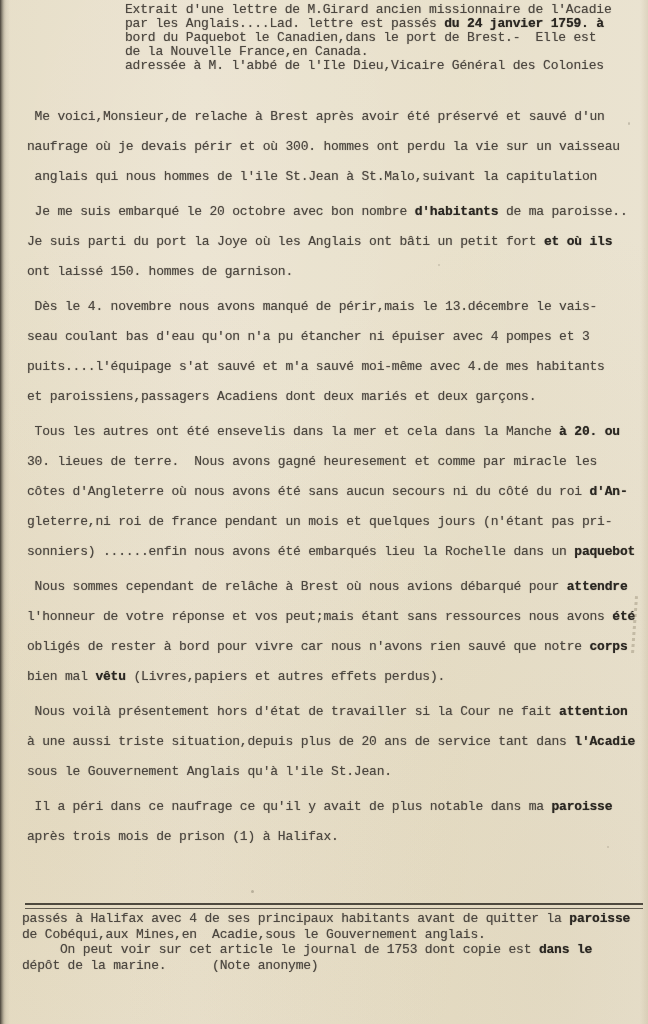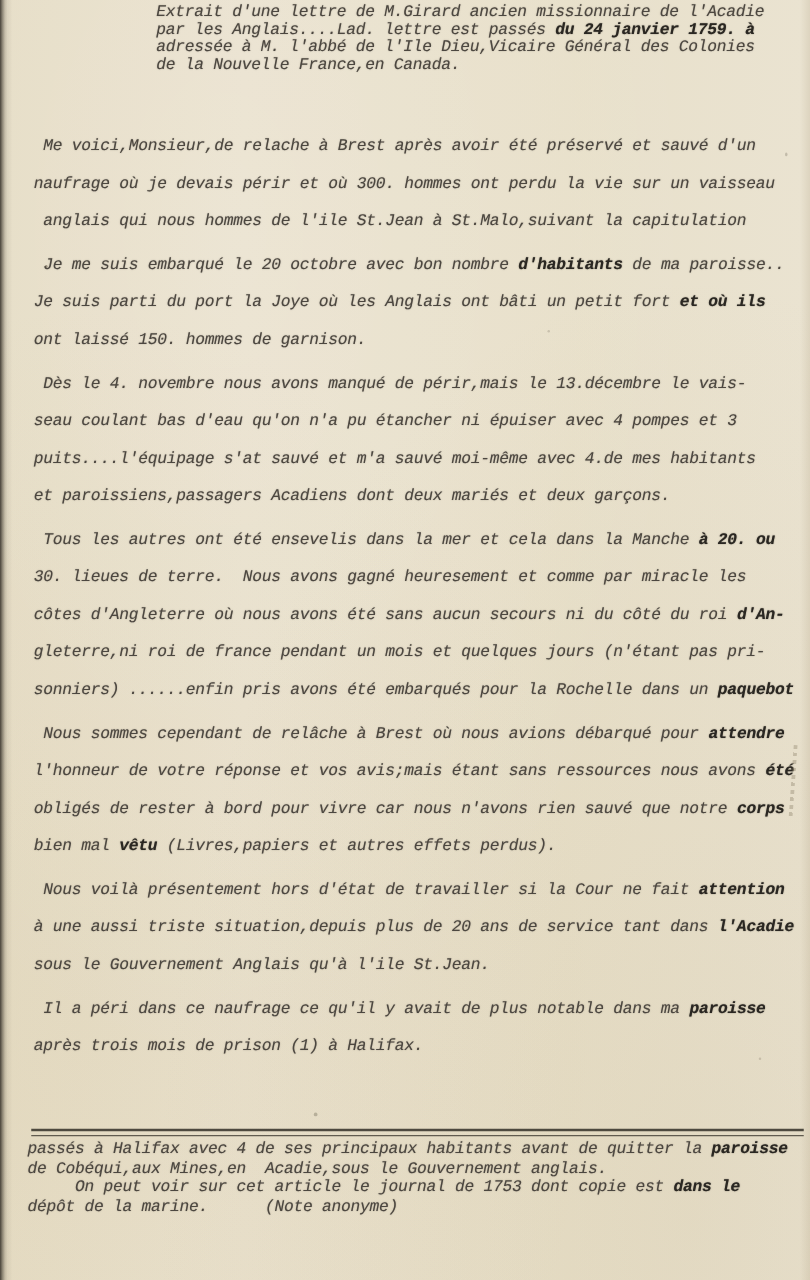--- a/index.html
+++ b/index.html
@@ -26,21 +26,21 @@
   .right-edge{
     position:absolute;right:0;top:0;bottom:0;width:8px;
     background:linear-gradient(270deg, rgba(160,142,108,0.18), rgba(160,142,108,0) 100%);
   }
   .typed{
     color:#4c4740;
     font-size:13px;
     letter-spacing:-0.2px;
     text-shadow:0 0 1px rgba(74,68,58,0.55);
   }
-  .typed .line{white-space:pre;font-style:italic;}
+  .typed .line{white-space:pre;}
   .typed b{font-weight:bold;color:#2a2722;text-shadow:0 0 1px rgba(40,35,28,0.65);}
   .header{position:absolute;left:125px;top:3px;line-height:14px;}
   .body-text{position:absolute;left:22px;top:97px;line-height:30px;}
   .body-text .para{margin:5px;}
   .body-text .para:nth-child(6){margin-top:4px;}
   .fn-rule{
     position:absolute;left:25px;top:903px;width:618px;height:3px;
     border-top:2px solid rgba(52,48,40,0.85);
     border-bottom:1px solid rgba(52,48,40,0.75);
   }
@@ -61,22 +61,23 @@
 </head>
 <body>
 
 <div class="paper">
   <div class="left-edge"></div>
   <div class="right-edge"></div>
 
   <div class="typed header">
       <div class="line"><span>Extrait d'une lettre de M.Girard ancien missionnaire de l'Acadie</span></div>
       <div class="line"><span>par les Anglais....Lad. lettre est passés </span><b>du 24 janvier 1759. à</b></div>
+      <div class="line"><span>bord du Paquebot le Canadien,dans le port de Brest.-  Elle est</span></div>
+      <div class="line"><span>de la Nouvelle France,en Canada.</span></div>
       <div class="line"><span>adressée à M. l'abbé de l'Ile Dieu,Vicaire Général des Colonies</span></div>
-      <div class="line"><span>de la Nouvelle France,en Canada.</span></div>
     </div>
 
   <div class="typed body-text">
       <div class="para">
         <div class="line"><span> Me voici,Monsieur,de relache à Brest après avoir été préservé et sauvé d'un</span></div>
         <div class="line"><span>naufrage où je devais périr et où 300. hommes ont perdu la vie sur un vaisseau</span></div>
         <div class="line"><span> anglais qui nous hommes de l'ile St.Jean à St.Malo,suivant la capitulation</span></div>
       </div>
       <div class="para">
         <div class="line"><span> Je me suis embarqué le 20 octobre avec bon nombre </span><b>d'habitants</b><span> de ma paroisse..</span></div>
@@ -87,25 +88,25 @@
         <div class="line"><span> Dès le 4. novembre nous avons manqué de périr,mais le 13.décembre le vais-</span></div>
         <div class="line"><span>seau coulant bas d'eau qu'on n'a pu étancher ni épuiser avec 4 pompes et 3</span></div>
         <div class="line"><span>puits....l'équipage s'at sauvé et m'a sauvé moi-même avec 4.de mes habitants</span></div>
         <div class="line"><span>et paroissiens,passagers Acadiens dont deux mariés et deux garçons.</span></div>
       </div>
       <div class="para">
         <div class="line"><span> Tous les autres ont été ensevelis dans la mer et cela dans la Manche </span><b>à 20. ou</b></div>
         <div class="line"><span>30. lieues de terre.  Nous avons gagné heuresement et comme par miracle les</span></div>
         <div class="line"><span>côtes d'Angleterre où nous avons été sans aucun secours ni du côté du roi </span><b>d'An-</b></div>
         <div class="line"><span>gleterre,ni roi de france pendant un mois et quelques jours (n'étant pas pri-</span></div>
-        <div class="line"><span>sonniers) ......enfin pris avons été embarqués pour la Rochelle dans un </span><b>paquebot</b></div>
+        <div class="line"><span>sonniers) ......enfin nous avons été embarqués lieu la Rochelle dans un </span><b>paquebot</b></div>
       </div>
       <div class="para">
         <div class="line"><span> Nous sommes cependant de relâche à Brest où nous avions débarqué pour </span><b>attendre</b></div>
-        <div class="line"><span>l'honneur de votre réponse et vos avis;mais étant sans ressources nous avons </span><b>été</b></div>
+        <div class="line"><span>l'honneur de votre réponse et vos peut;mais étant sans ressources nous avons </span><b>été</b></div>
         <div class="line"><span>obligés de rester à bord pour vivre car nous n'avons rien sauvé que notre </span><b>corps</b></div>
         <div class="line"><span>bien mal </span><b>vêtu</b><span> (Livres,papiers et autres effets perdus).</span></div>
       </div>
       <div class="para">
         <div class="line"><span> Nous voilà présentement hors d'état de travailler si la Cour ne fait </span><b>attention</b></div>
         <div class="line"><span>à une aussi triste situation,depuis plus de 20 ans de service tant dans </span><b>l'Acadie</b></div>
         <div class="line"><span>sous le Gouvernement Anglais qu'à l'ile St.Jean.</span></div>
       </div>
       <div class="para">
         <div class="line"><span> Il a péri dans ce naufrage ce qu'il y avait de plus notable dans ma </span><b>paroisse</b></div>

